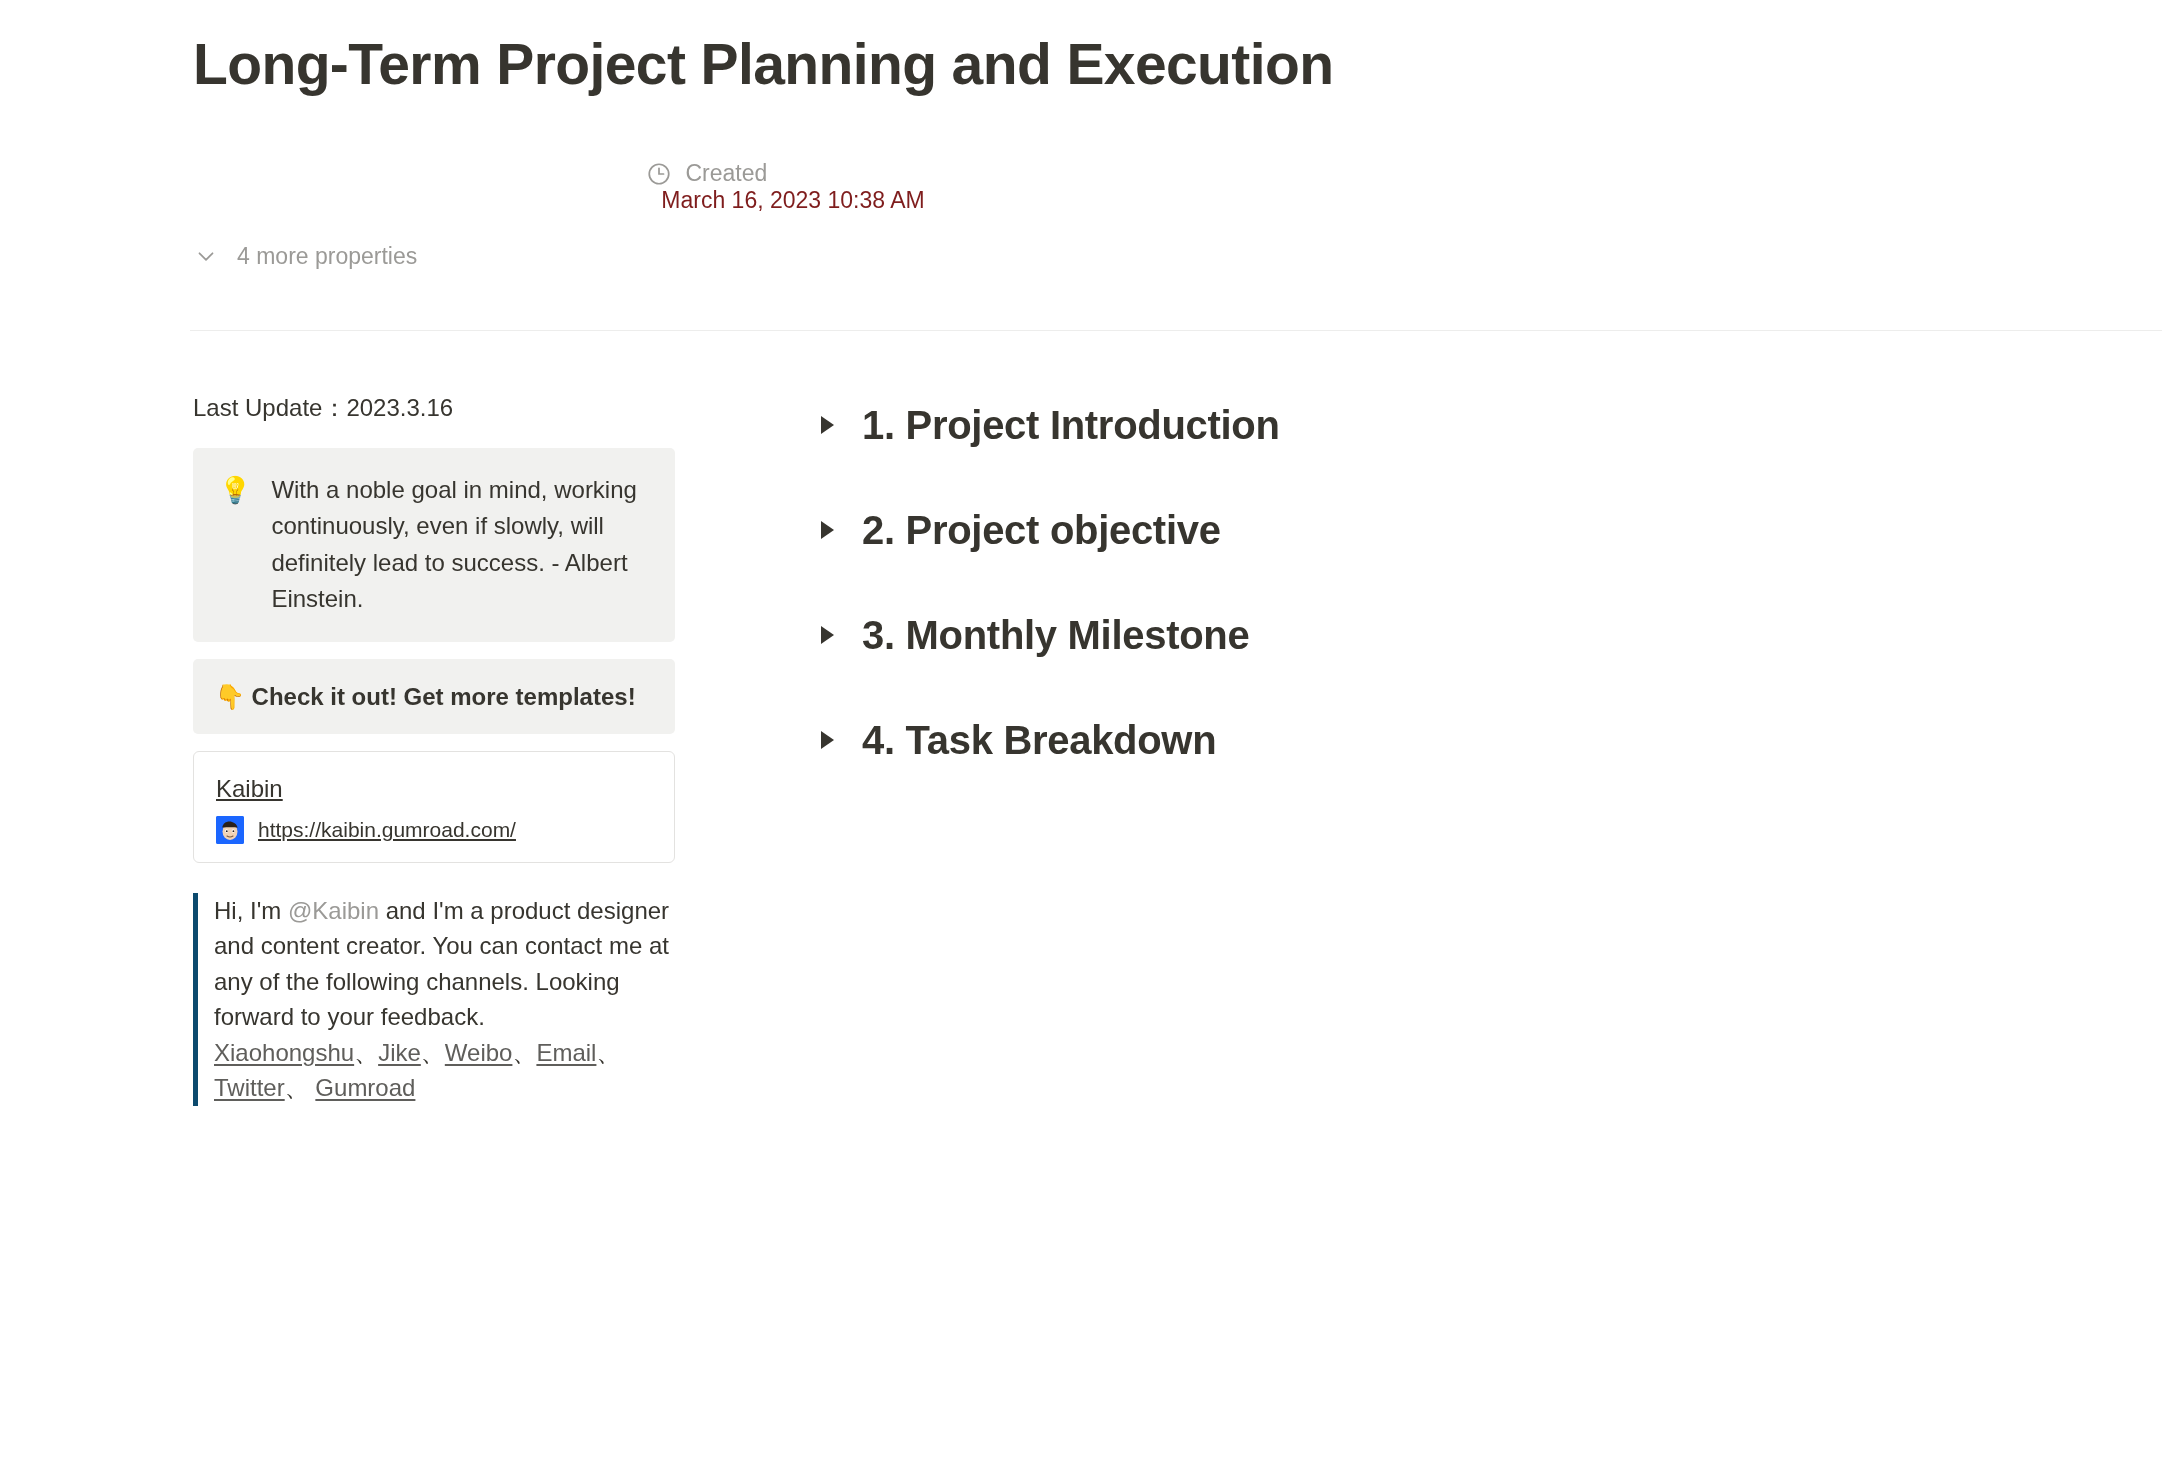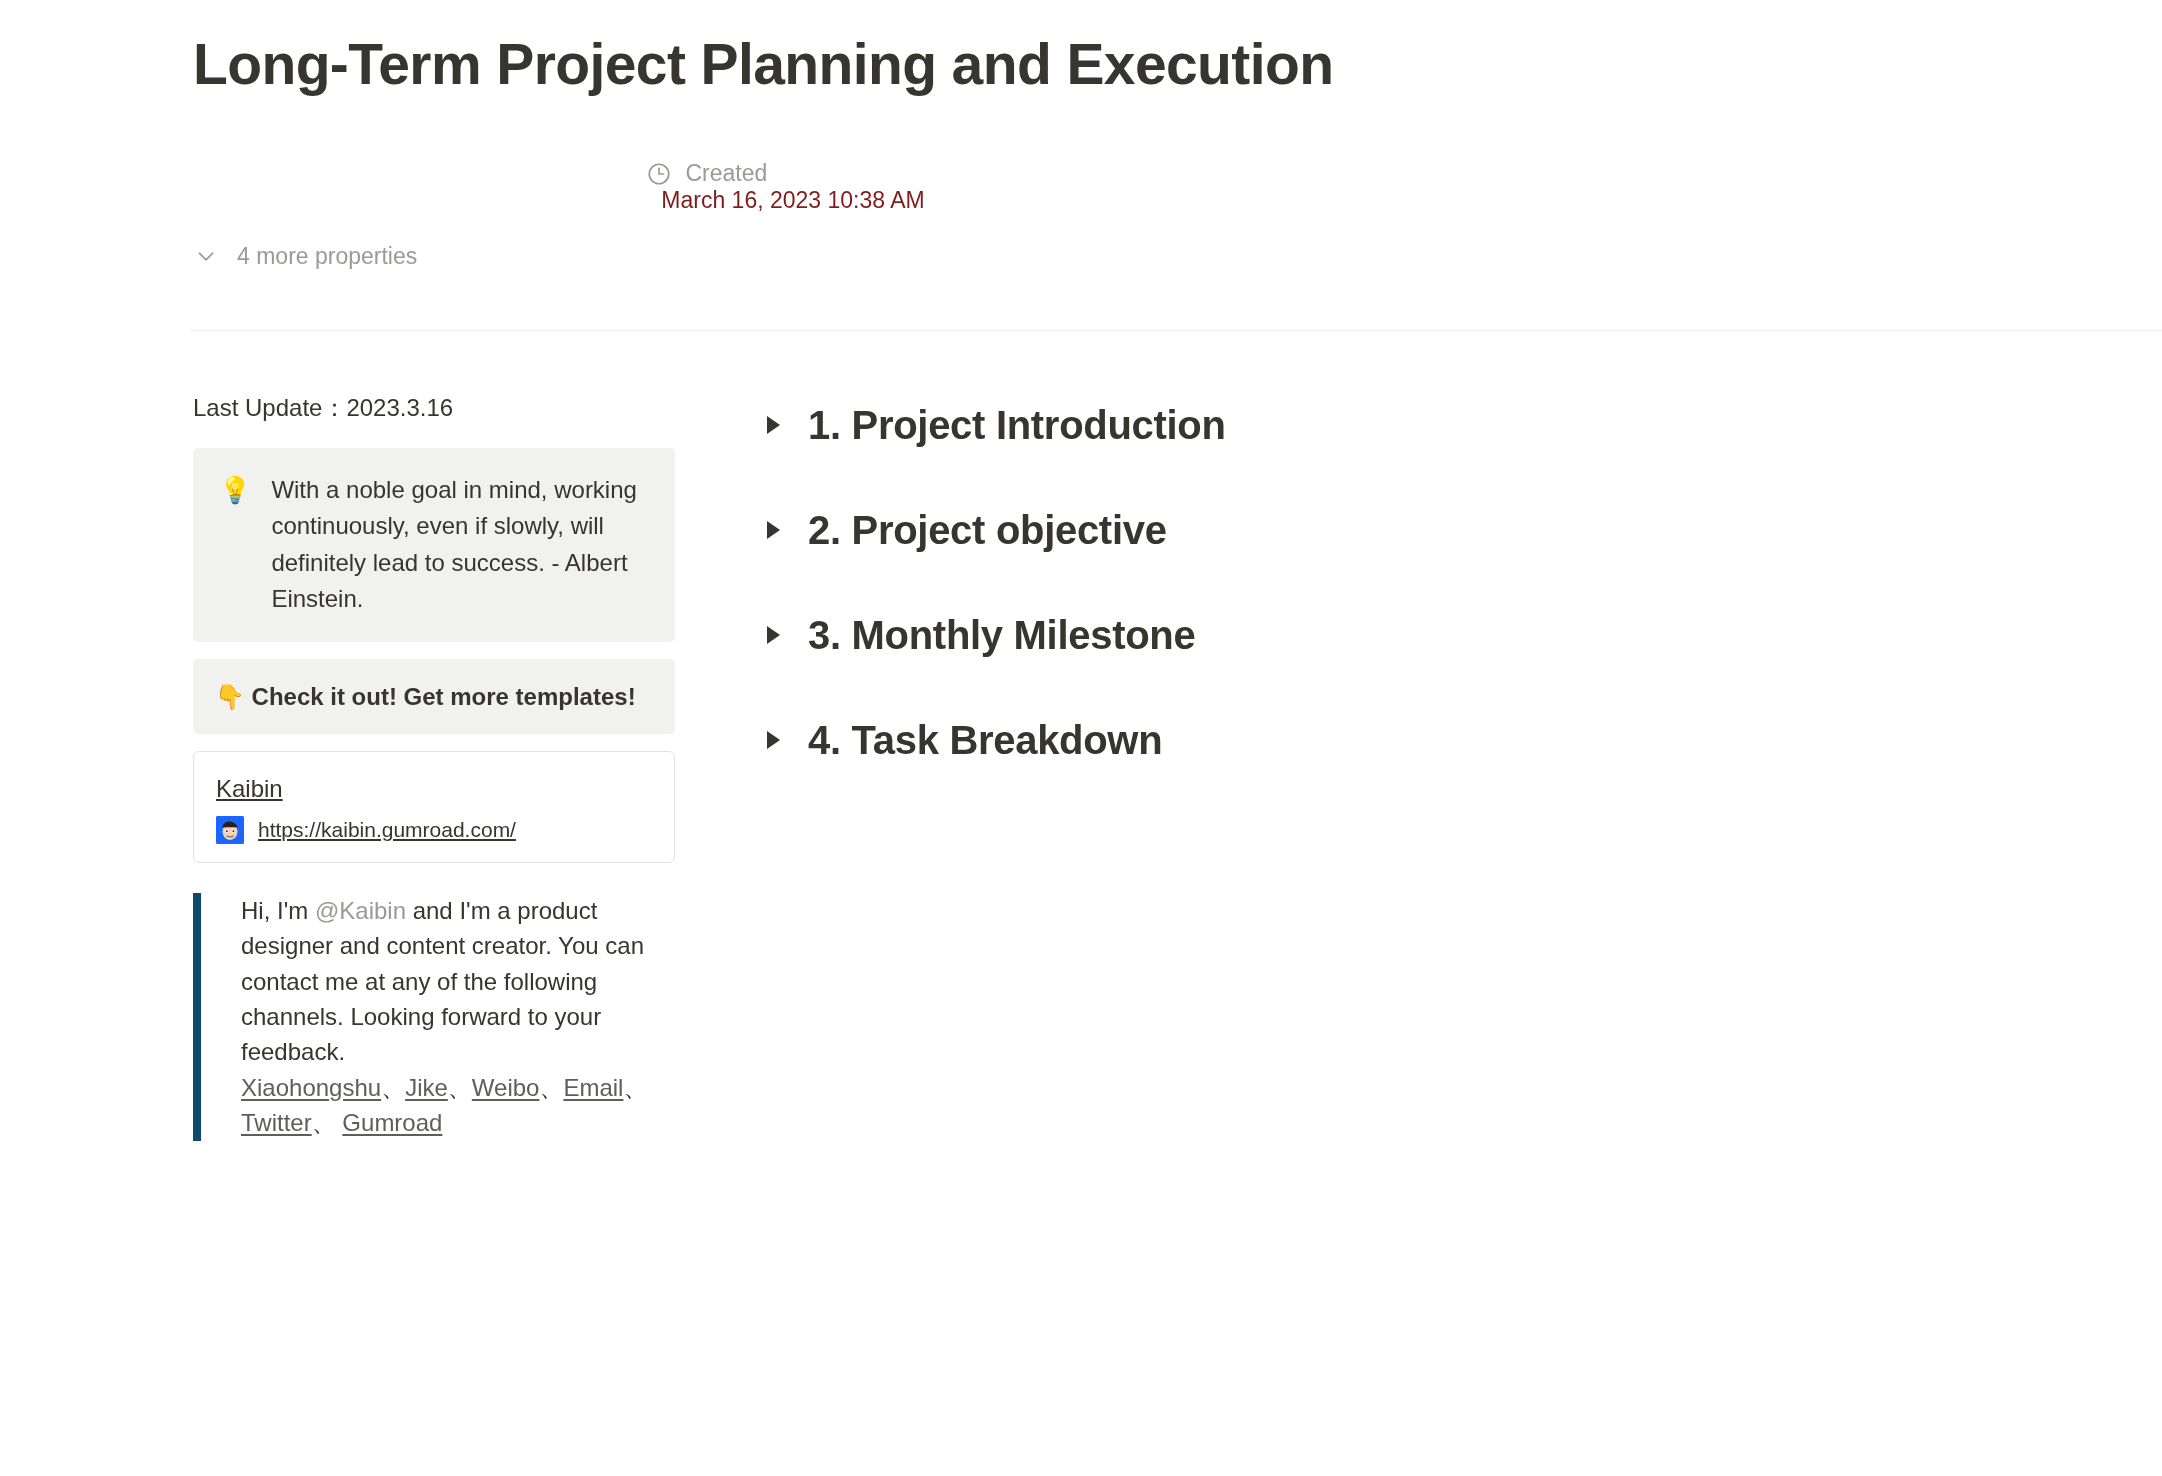--- a/index.html
+++ b/index.html
@@ -110,21 +110,21 @@
 
   .col-left {
     position: absolute;
     left: 193px;
     top: 0;
     width: 482px;
   }
 
   .col-right {
     position: absolute;
-    left: 760px;
+    left: 814px;
     top: 0;
     width: 1340px;
   }
 
   .last-update {
     font-size: 24px;
     color: #37352f;
     line-height: 1.5;
     margin-bottom: 22px;
     white-space: nowrap;
@@ -209,22 +209,22 @@
 
   .bm-url {
     font-size: 21px;
     color: #37352f;
     white-space: nowrap;
   }
 
   
   .quote {
     margin-top: 30px;
-    border-left: 8px solid #0c4a6e;
-    padding-left: 40px;
+    border-left: 5px solid #0c4a6e;
+    padding-left: 16px;
   }
 
   .quote p {
     font-size: 24px;
     line-height: 1.47;
     color: #37352f;
   }
 
   .mention {
     color: #9b9a97;

